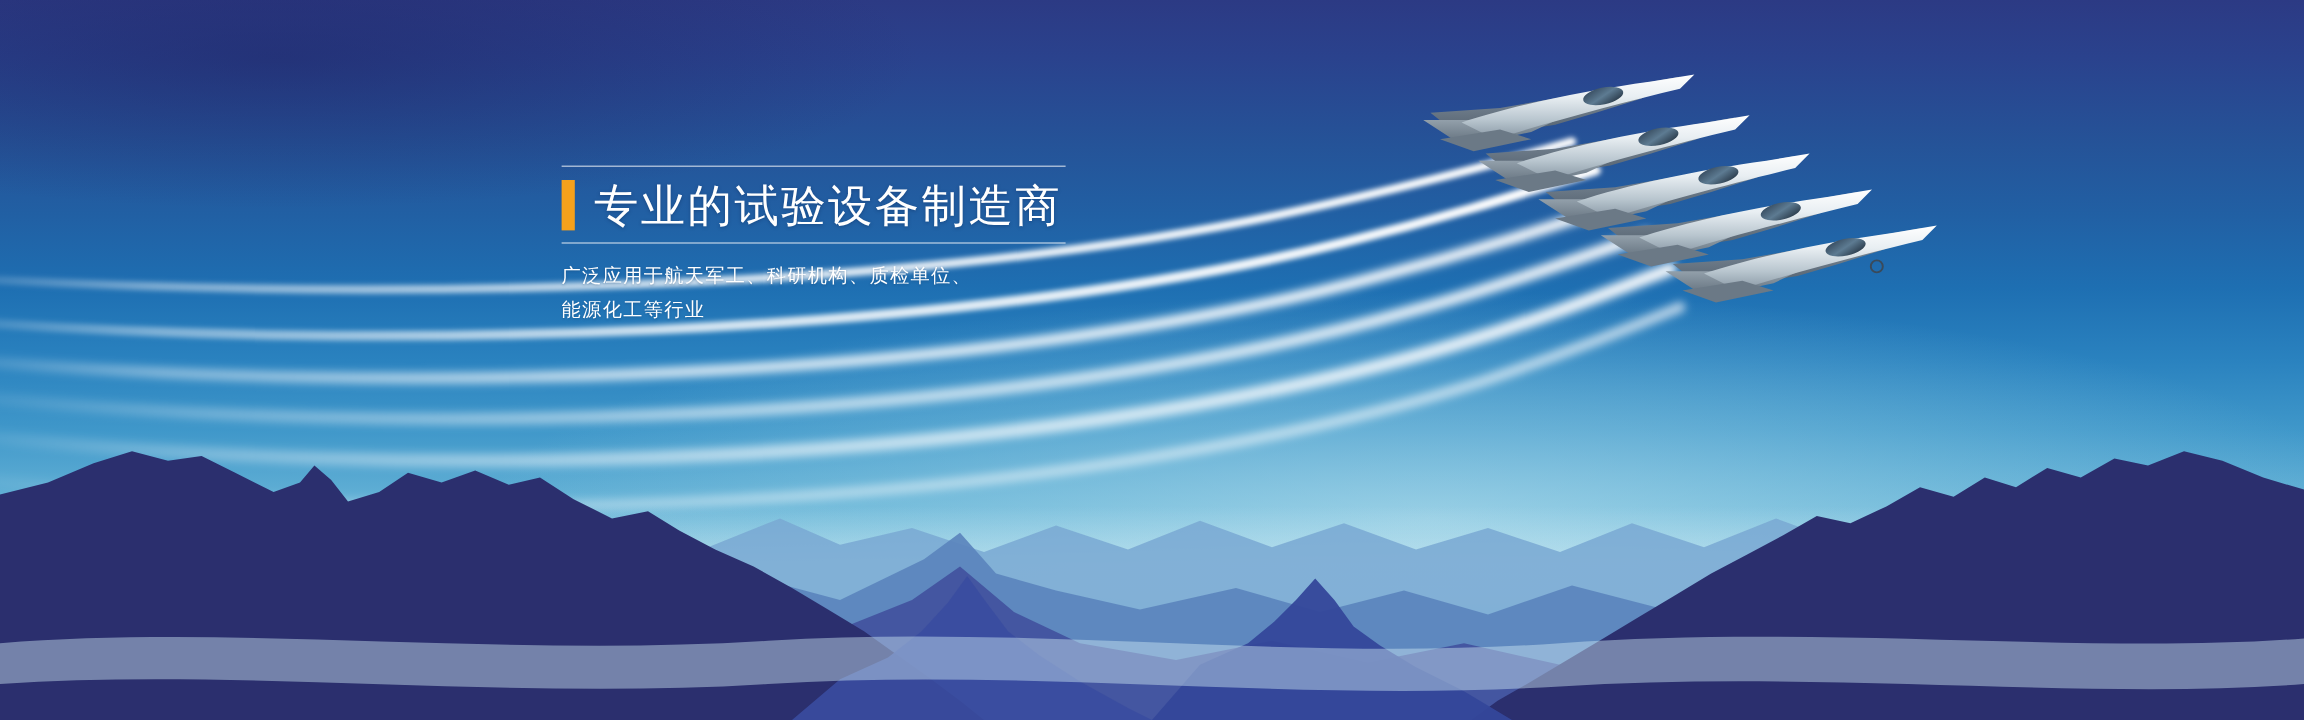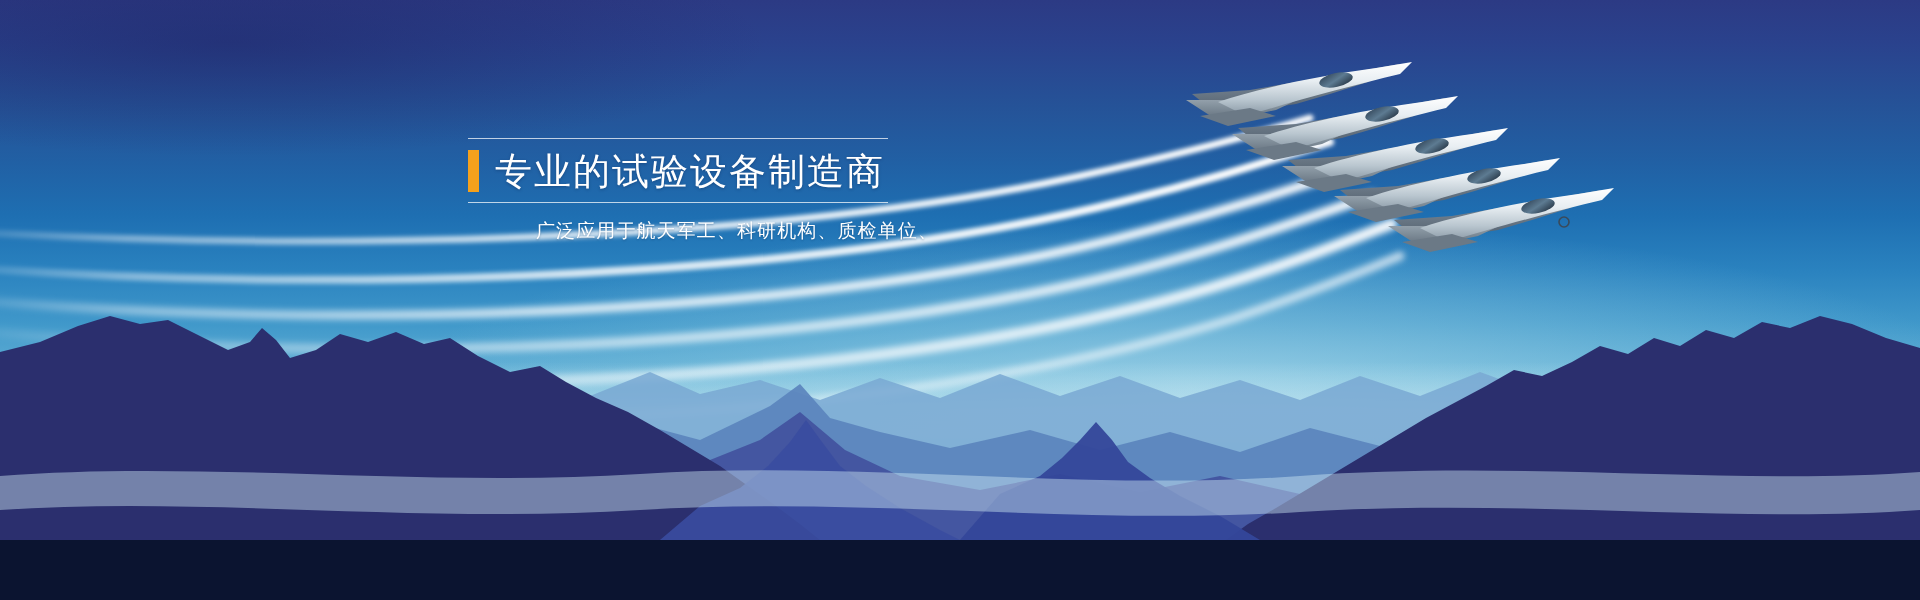--- a/index.html
+++ b/index.html
@@ -5,21 +5,21 @@
   html, body {
     margin: 0; padding: 0;
     background: #0b1430;
   }
   body {
     font-family: "DejaVu Sans", "Liberation Sans", sans-serif;
   }
   #banner {
     position: relative;
     width: 1920px;
-    height: 540px;
+    height: 600px;
     overflow: hidden;
     background: #7f1d1d;
   }
 
   
   .sky {
     position: absolute; inset: 0;
     background: linear-gradient(to bottom,
       #2c3a84 0%,
       #2a428d 8%,
@@ -112,26 +112,25 @@
     letter-spacing: 2px;
     font-weight: 400;
     white-space: nowrap;
     text-shadow: 0 1px 3px rgba(10,30,70,0.35);
   }
   .sub {
     padding-top: 13px;
   }
   .sub-line {
     color: #ffffff;
-    font-size: 19px;
+    font-size: 16px;
     line-height: 28px;
     letter-spacing: 1.1px;
     white-space: nowrap;
     text-shadow: 0 1px 2px rgba(10,40,80,0.3);
-    text-align: right;
   }
 </style>
 </head>
 <body>
 
 <div id="banner">
 
   <div class="sky"></div>
   <div class="sky-glow"></div>
   <div class="sky-glow2"></div>
@@ -296,16 +295,17 @@
 
     <div class="headline-row">
       <div class="accent-bar"></div>
       <div class="headline">专业的试验设备制造商</div>
     </div>
 
     <div class="rule bottom"></div>
 
     <div class="sub">
       <div class="sub-line">广泛应用于航天军工、科研机构、质检单位、</div>
+      <div class="sub-line">能源化工等行业</div>
     </div>
   </div>
 
 </div>
 
 </body></html>

